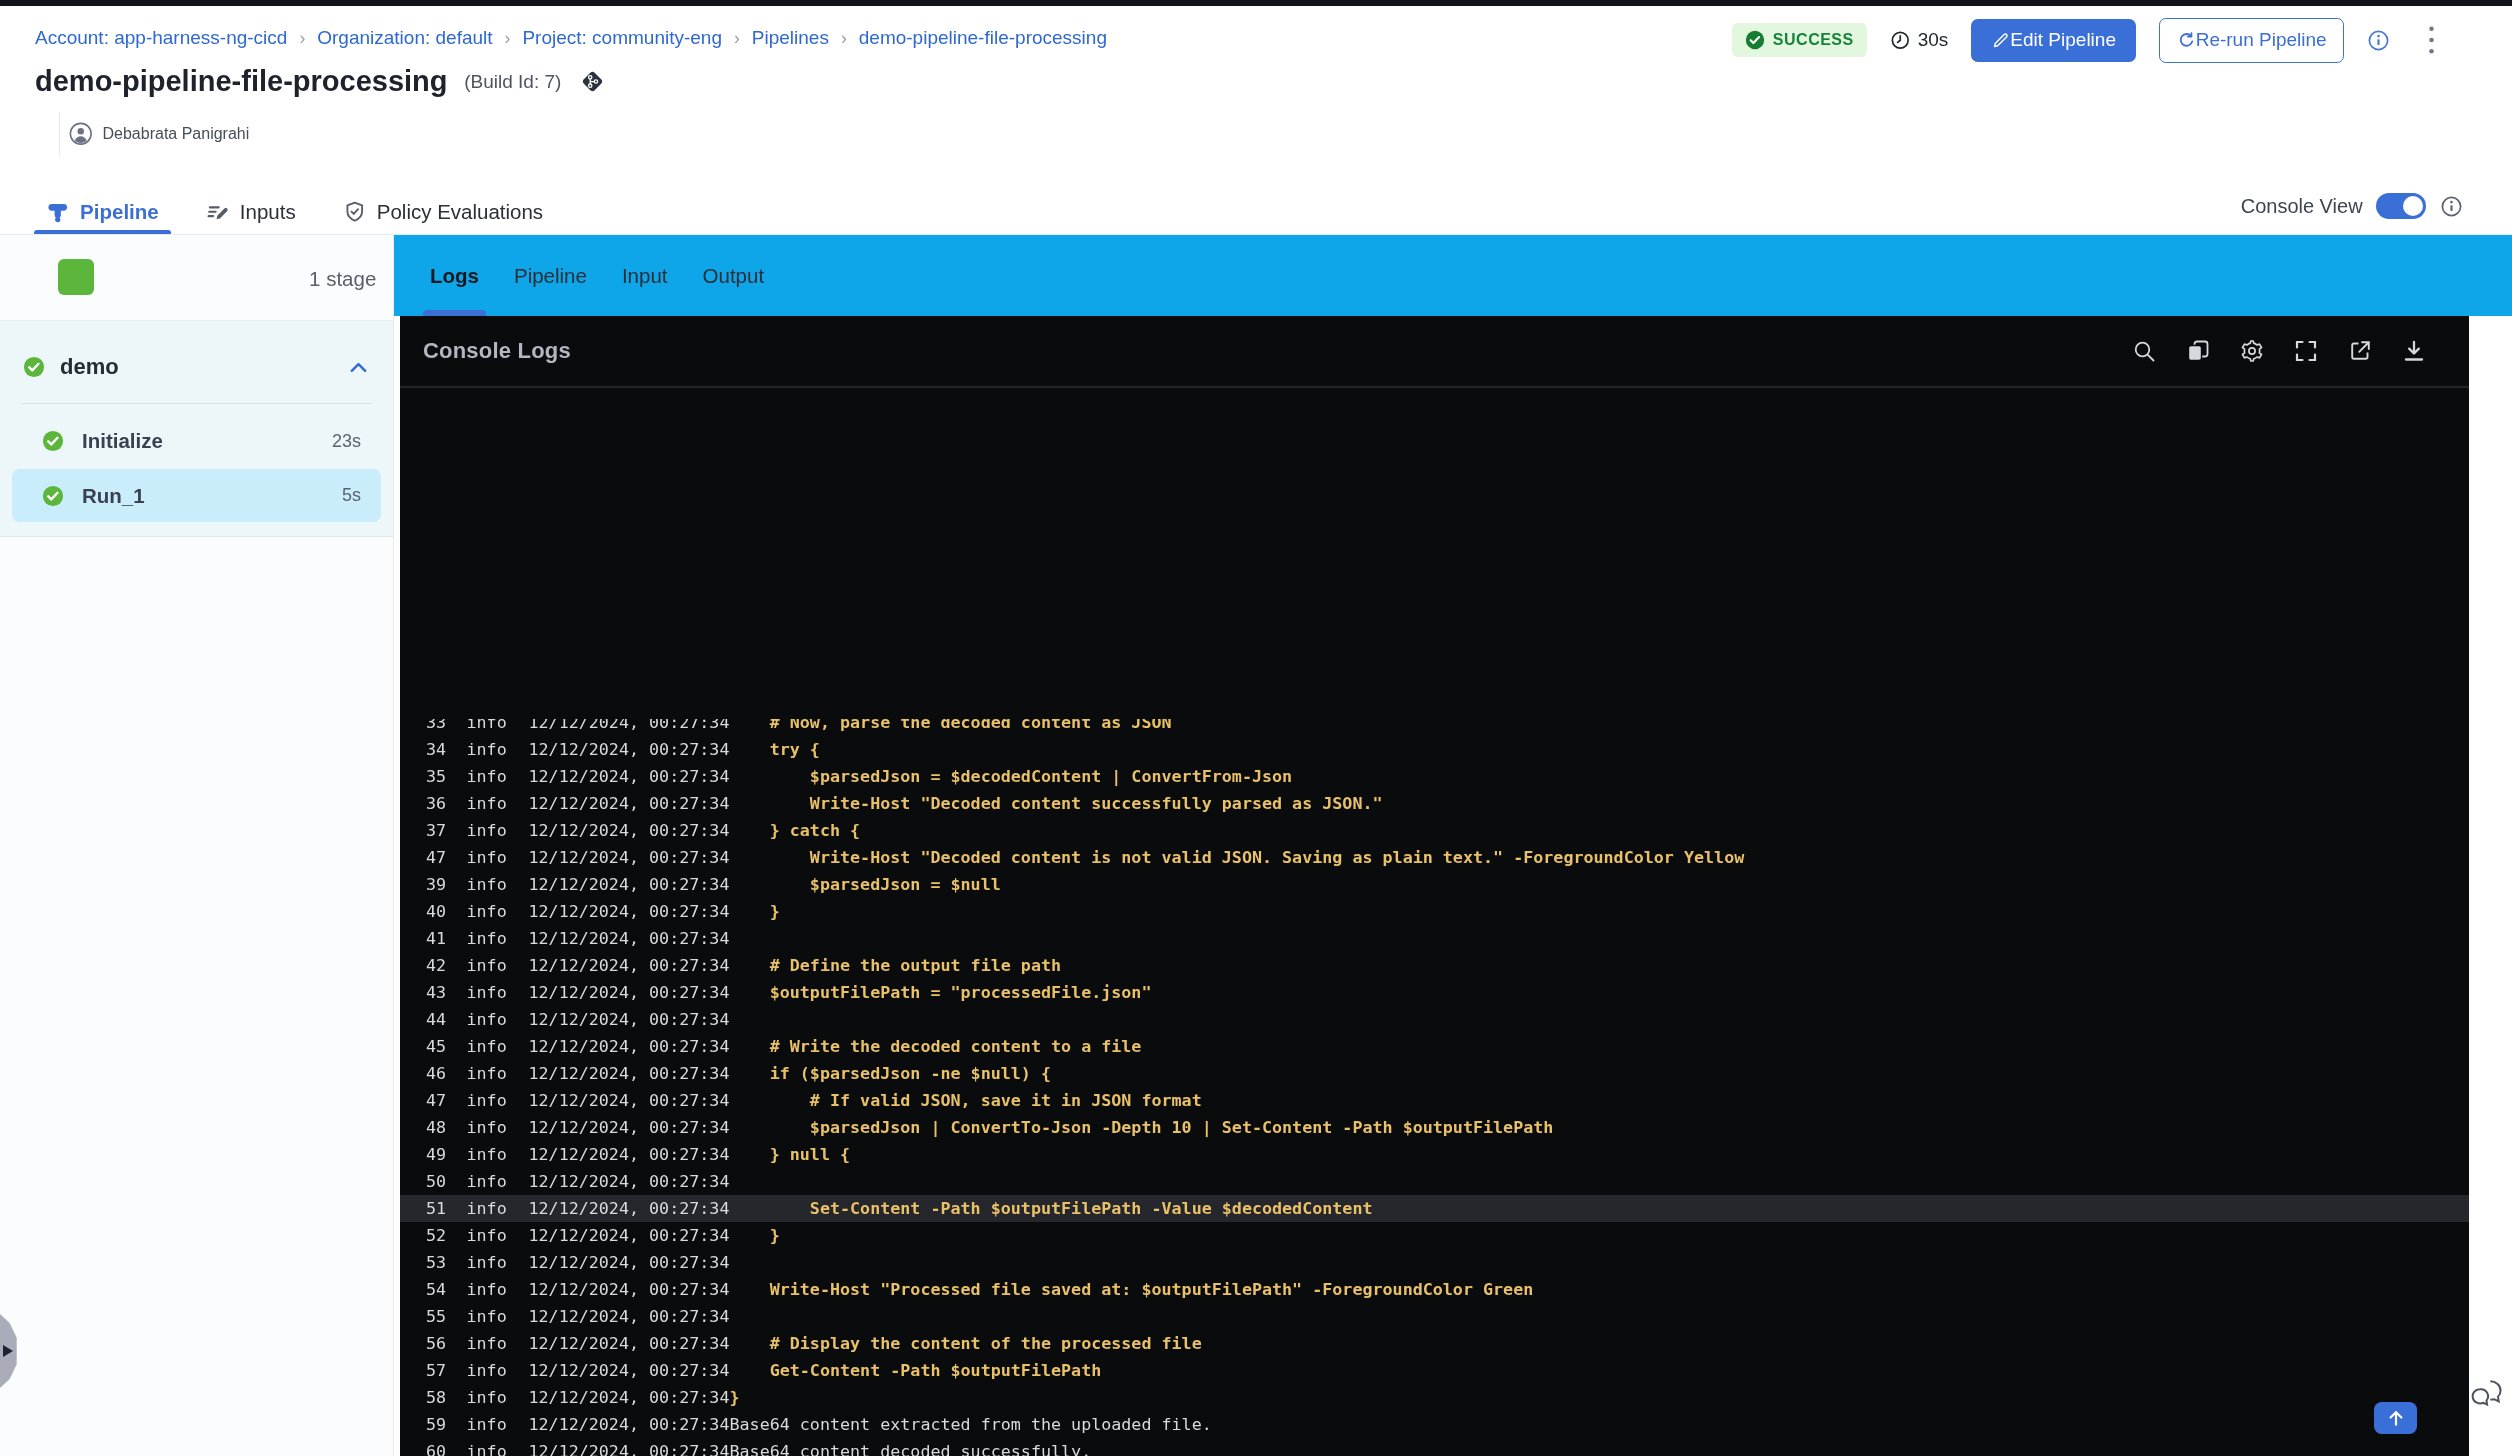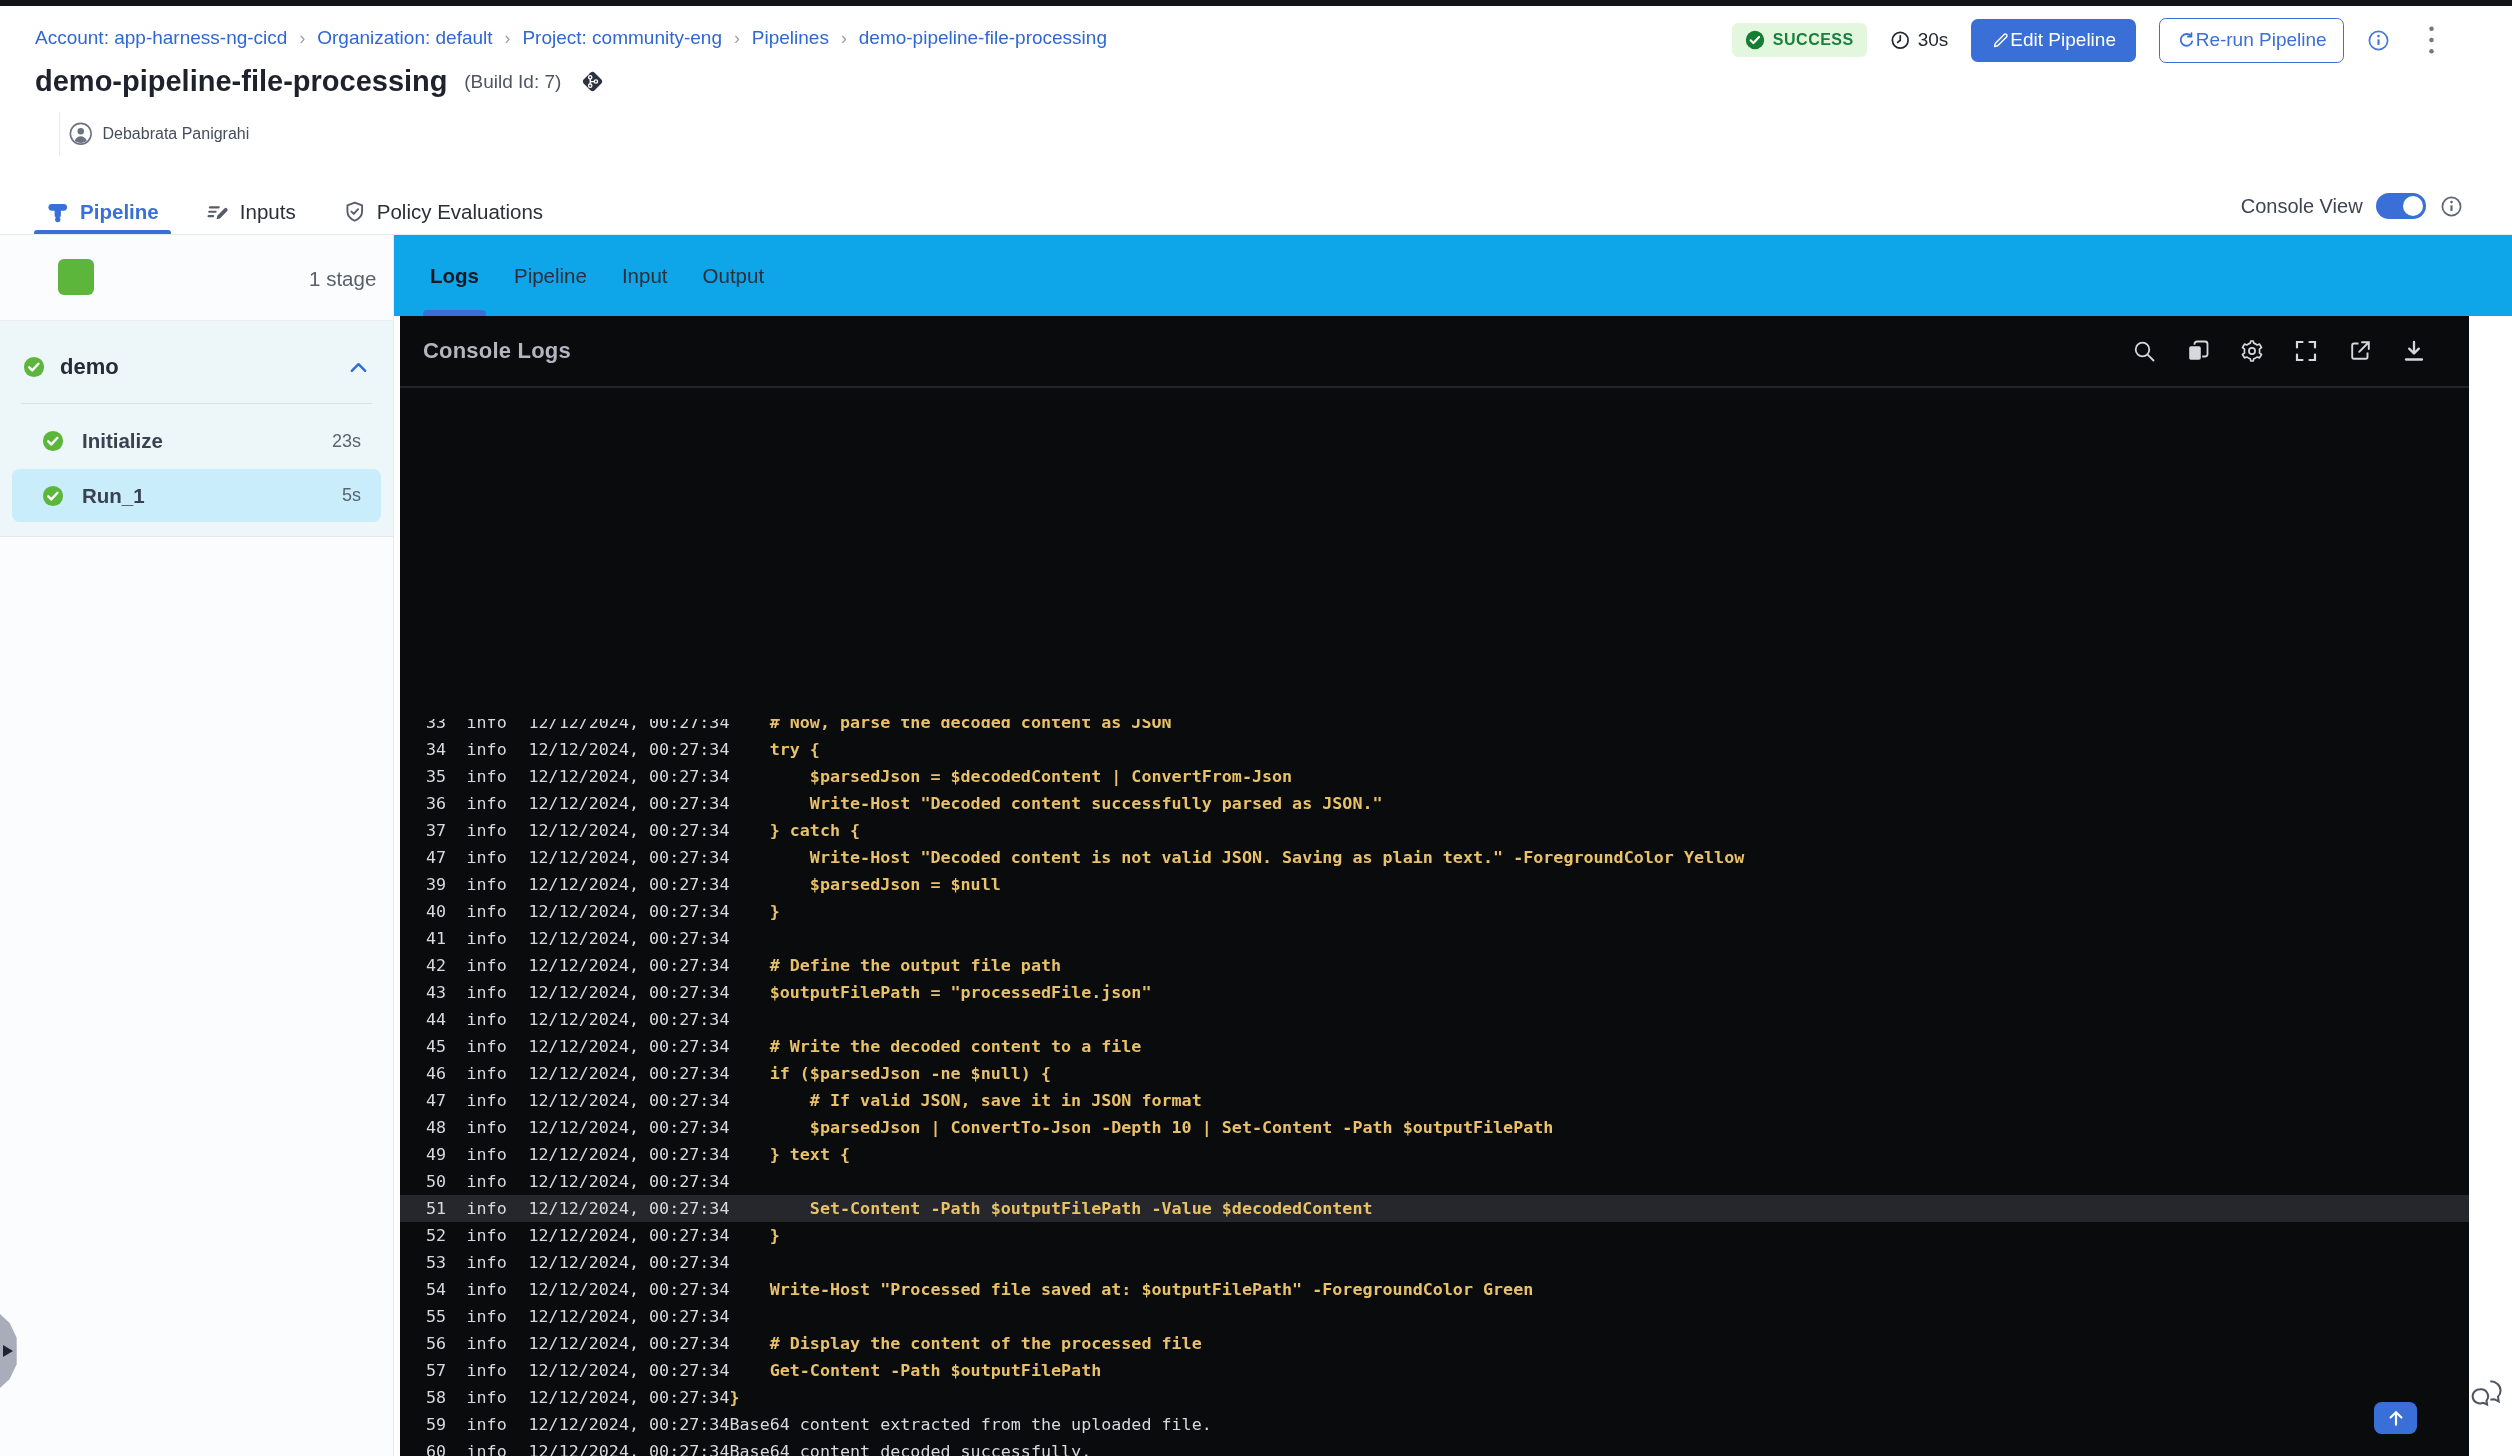--- a/index.html
+++ b/index.html
@@ -359,21 +359,21 @@
         <div class="log-row"><span class="num">39</span><span class="lvl">info</span><span class="ts">12/12/2024, 00:27:34</span><span class="msg y">        $parsedJson = $null</span></div>
         <div class="log-row"><span class="num">40</span><span class="lvl">info</span><span class="ts">12/12/2024, 00:27:34</span><span class="msg y">    }</span></div>
         <div class="log-row"><span class="num">41</span><span class="lvl">info</span><span class="ts">12/12/2024, 00:27:34</span><span class="msg y"></span></div>
         <div class="log-row"><span class="num">42</span><span class="lvl">info</span><span class="ts">12/12/2024, 00:27:34</span><span class="msg y">    # Define the output file path</span></div>
         <div class="log-row"><span class="num">43</span><span class="lvl">info</span><span class="ts">12/12/2024, 00:27:34</span><span class="msg y">    $outputFilePath = "processedFile.json"</span></div>
         <div class="log-row"><span class="num">44</span><span class="lvl">info</span><span class="ts">12/12/2024, 00:27:34</span><span class="msg y"></span></div>
         <div class="log-row"><span class="num">45</span><span class="lvl">info</span><span class="ts">12/12/2024, 00:27:34</span><span class="msg y">    # Write the decoded content to a file</span></div>
         <div class="log-row"><span class="num">46</span><span class="lvl">info</span><span class="ts">12/12/2024, 00:27:34</span><span class="msg y">    if ($parsedJson -ne $null) {</span></div>
         <div class="log-row"><span class="num">47</span><span class="lvl">info</span><span class="ts">12/12/2024, 00:27:34</span><span class="msg y">        # If valid JSON, save it in JSON format</span></div>
         <div class="log-row"><span class="num">48</span><span class="lvl">info</span><span class="ts">12/12/2024, 00:27:34</span><span class="msg y">        $parsedJson | ConvertTo-Json -Depth 10 | Set-Content -Path $outputFilePath</span></div>
-        <div class="log-row"><span class="num">49</span><span class="lvl">info</span><span class="ts">12/12/2024, 00:27:34</span><span class="msg y">    } text {</span></div>
+        <div class="log-row"><span class="num">49</span><span class="lvl">info</span><span class="ts">12/12/2024, 00:27:34</span><span class="msg y">    } null {</span></div>
         <div class="log-row"><span class="num">50</span><span class="lvl">info</span><span class="ts">12/12/2024, 00:27:34</span></div>
         <div class="log-row hl"><span class="num">51</span><span class="lvl">info</span><span class="ts">12/12/2024, 00:27:34</span><span class="msg y">        Set-Content -Path $outputFilePath -Value $decodedContent</span></div>
         <div class="log-row"><span class="num">52</span><span class="lvl">info</span><span class="ts">12/12/2024, 00:27:34</span><span class="msg y">    }</span></div>
         <div class="log-row"><span class="num">53</span><span class="lvl">info</span><span class="ts">12/12/2024, 00:27:34</span><span class="msg y"></span></div>
         <div class="log-row"><span class="num">54</span><span class="lvl">info</span><span class="ts">12/12/2024, 00:27:34</span><span class="msg y">    Write-Host "Processed file saved at: $outputFilePath" -ForegroundColor Green</span></div>
         <div class="log-row"><span class="num">55</span><span class="lvl">info</span><span class="ts">12/12/2024, 00:27:34</span><span class="msg y"></span></div>
         <div class="log-row"><span class="num">56</span><span class="lvl">info</span><span class="ts">12/12/2024, 00:27:34</span><span class="msg y">    # Display the content of the processed file</span></div>
         <div class="log-row"><span class="num">57</span><span class="lvl">info</span><span class="ts">12/12/2024, 00:27:34</span><span class="msg y">    Get-Content -Path $outputFilePath</span></div>
         <div class="log-row"><span class="num">58</span><span class="lvl">info</span><span class="ts">12/12/2024, 00:27:34</span><span class="msg y">}</span></div>
         <div class="log-row"><span class="num">59</span><span class="lvl">info</span><span class="ts">12/12/2024, 00:27:34</span><span class="msg w">Base64 content extracted from the uploaded file.</span></div>

